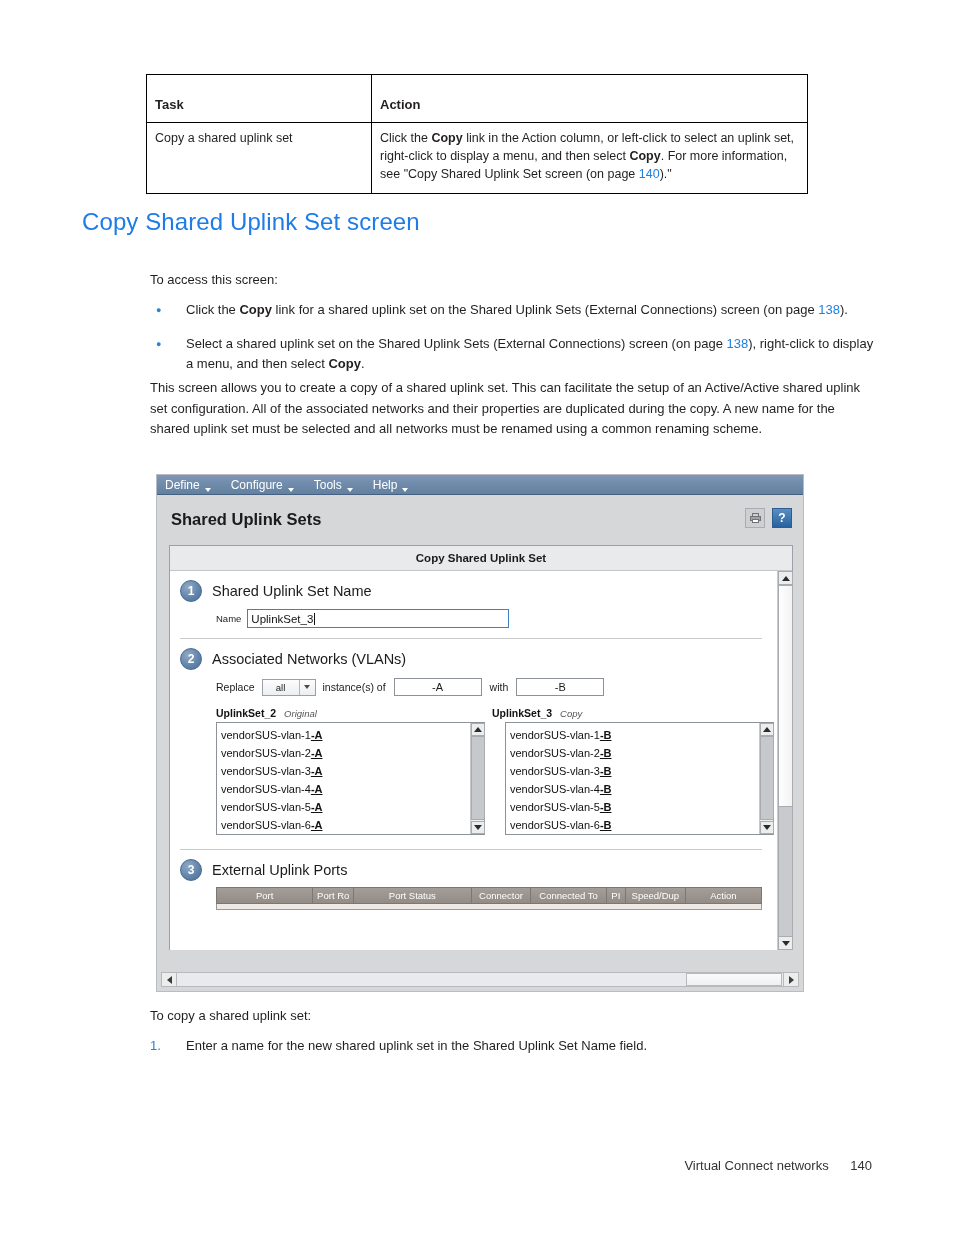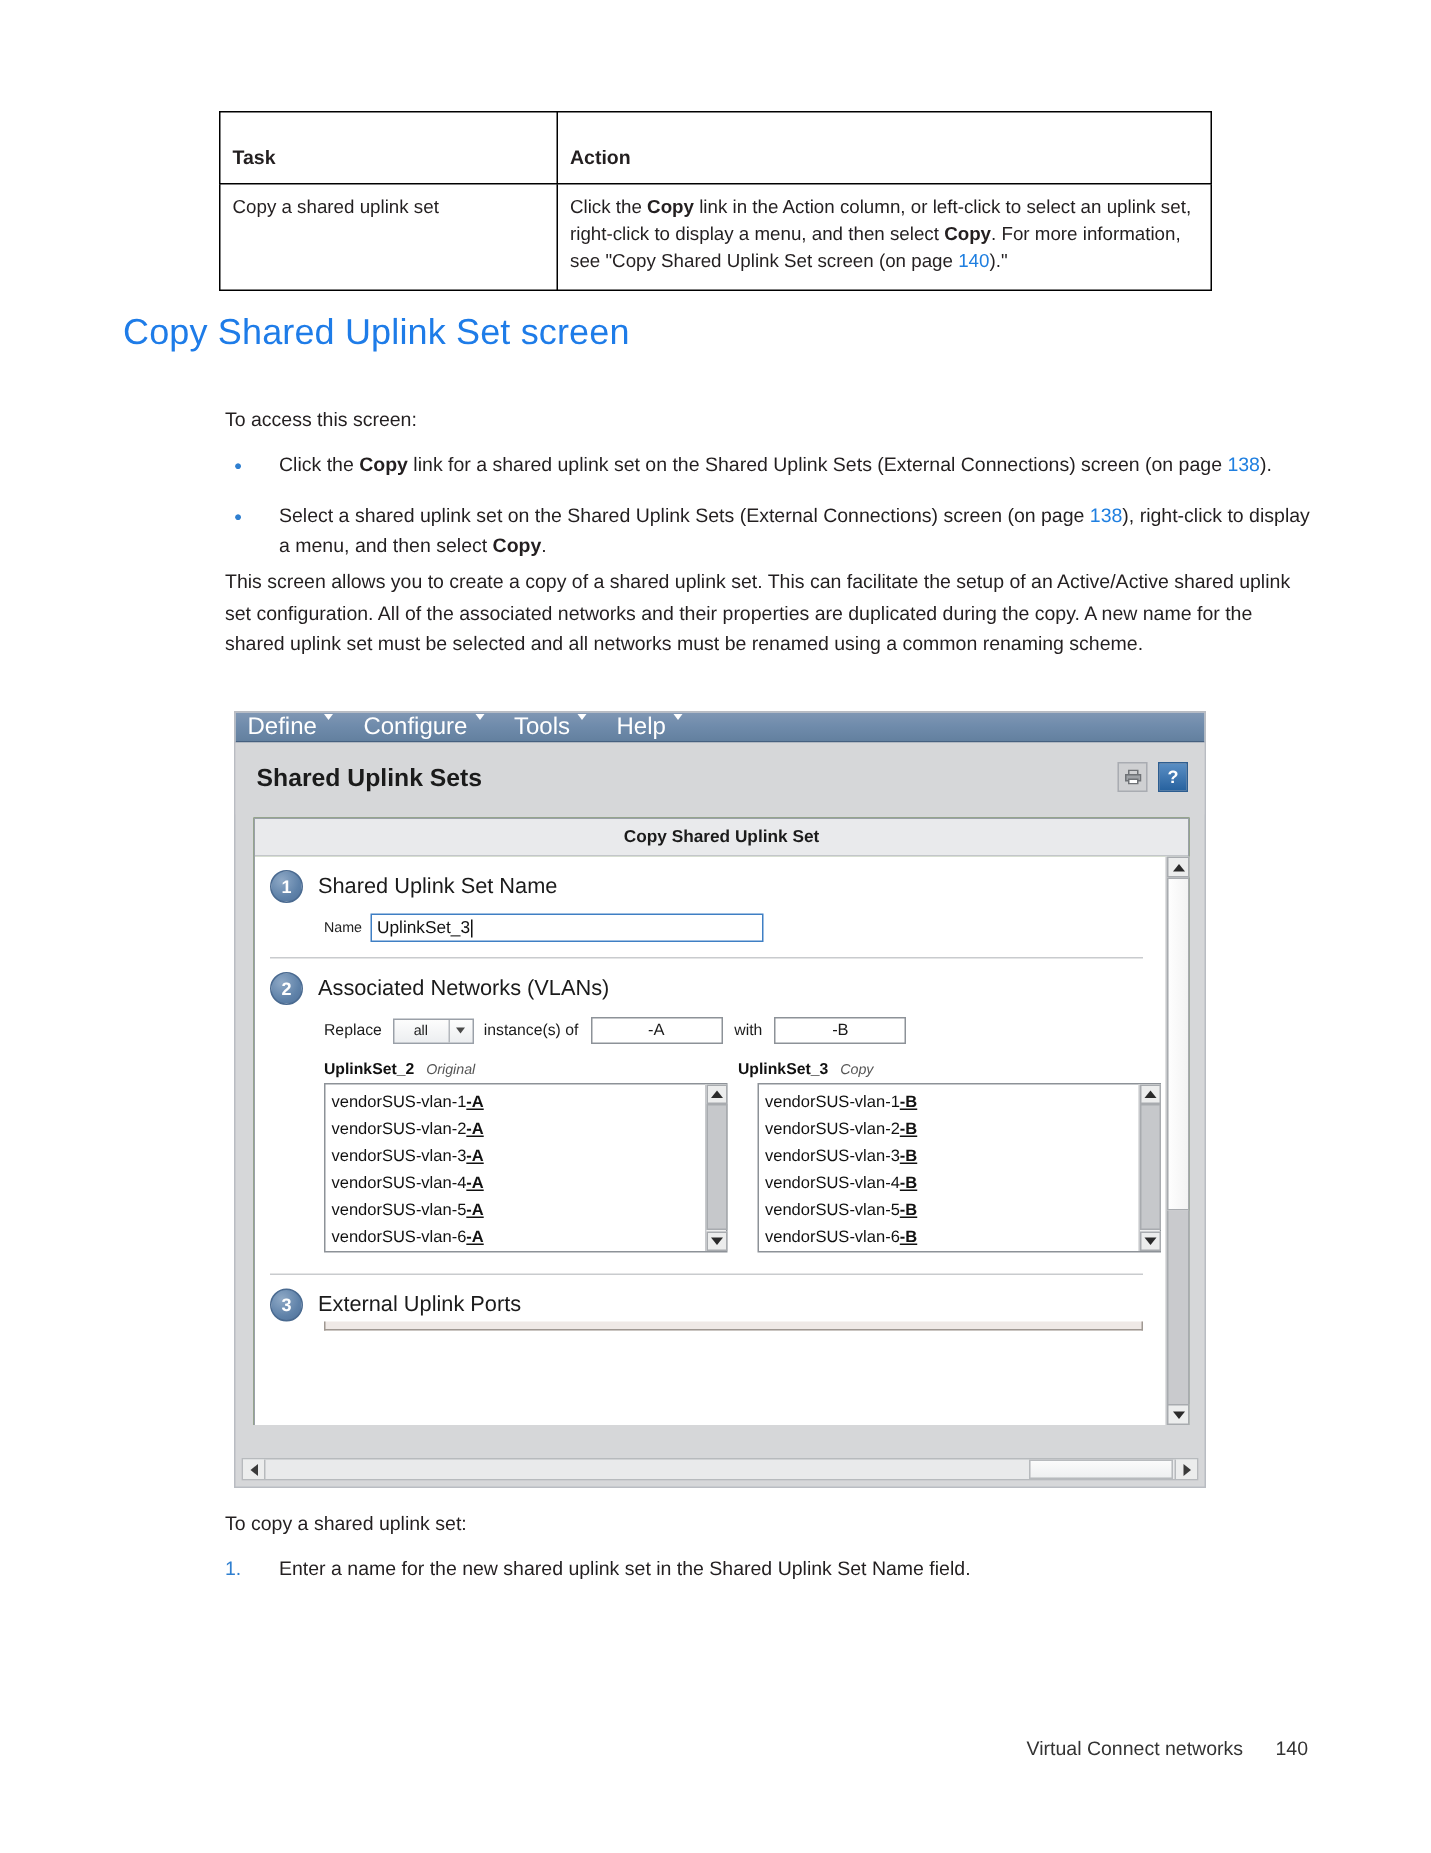--- a/index.html
+++ b/index.html
@@ -137,24 +137,24 @@
     height: 20px;
     background: linear-gradient(to bottom, #8097b4 0%, #708cac 45%, #63809f 100%);
     border-bottom: 1px solid #46607f;
     display: flex;
     align-items: center;
     padding-left: 8px;
     box-sizing: border-box;
   }
   .menu-item {
     color: #ffffff;
-    font-size: 16px;
+    font-size: 12px;
     margin-right: 20px;
     display: flex;
-    align-items: flex-start;
+    align-items: flex-end;
     white-space: nowrap;
   }
   .caret {
     display: inline-block;
     margin-left: 5px;
     width: 0; height: 0;
     border-left: 3.5px solid transparent;
     border-right: 3.5px solid transparent;
     border-top: 4px solid #ffffff;
   }
@@ -628,20 +628,30 @@
         </div>
 
         <div class="divider" style="margin-top:14px;"></div>
       </div>
 
       <div class="section">
         <div class="sec-head">
           <span class="step-circle">3</span>
           <span class="sec-title">External Uplink Ports</span>
         </div>
+        <div class="tbl-head" id="ports-table-head">
+            <span class="th" style="width: 100px;">Port</span>
+            <span class="th" style="width: 42px;">Port Ro</span>
+            <span class="th" style="width: 122px;">Port Status</span>
+            <span class="th" style="width: 62px;">Connector</span>
+            <span class="th" style="width: 78px;">Connected To</span>
+            <span class="th" style="width: 20px;">PI</span>
+            <span class="th" style="width: 62px;">Speed/Dup</span>
+            <span class="th" style="width: 78px;">Action</span>
+          </div>
         <div class="tbl-strip"></div>
       </div>
 
     </div>
   </div>
 
   <div class="hscroll">
     <span class="hs-btn">
         <i class="arr-l"></i>
       </span>

